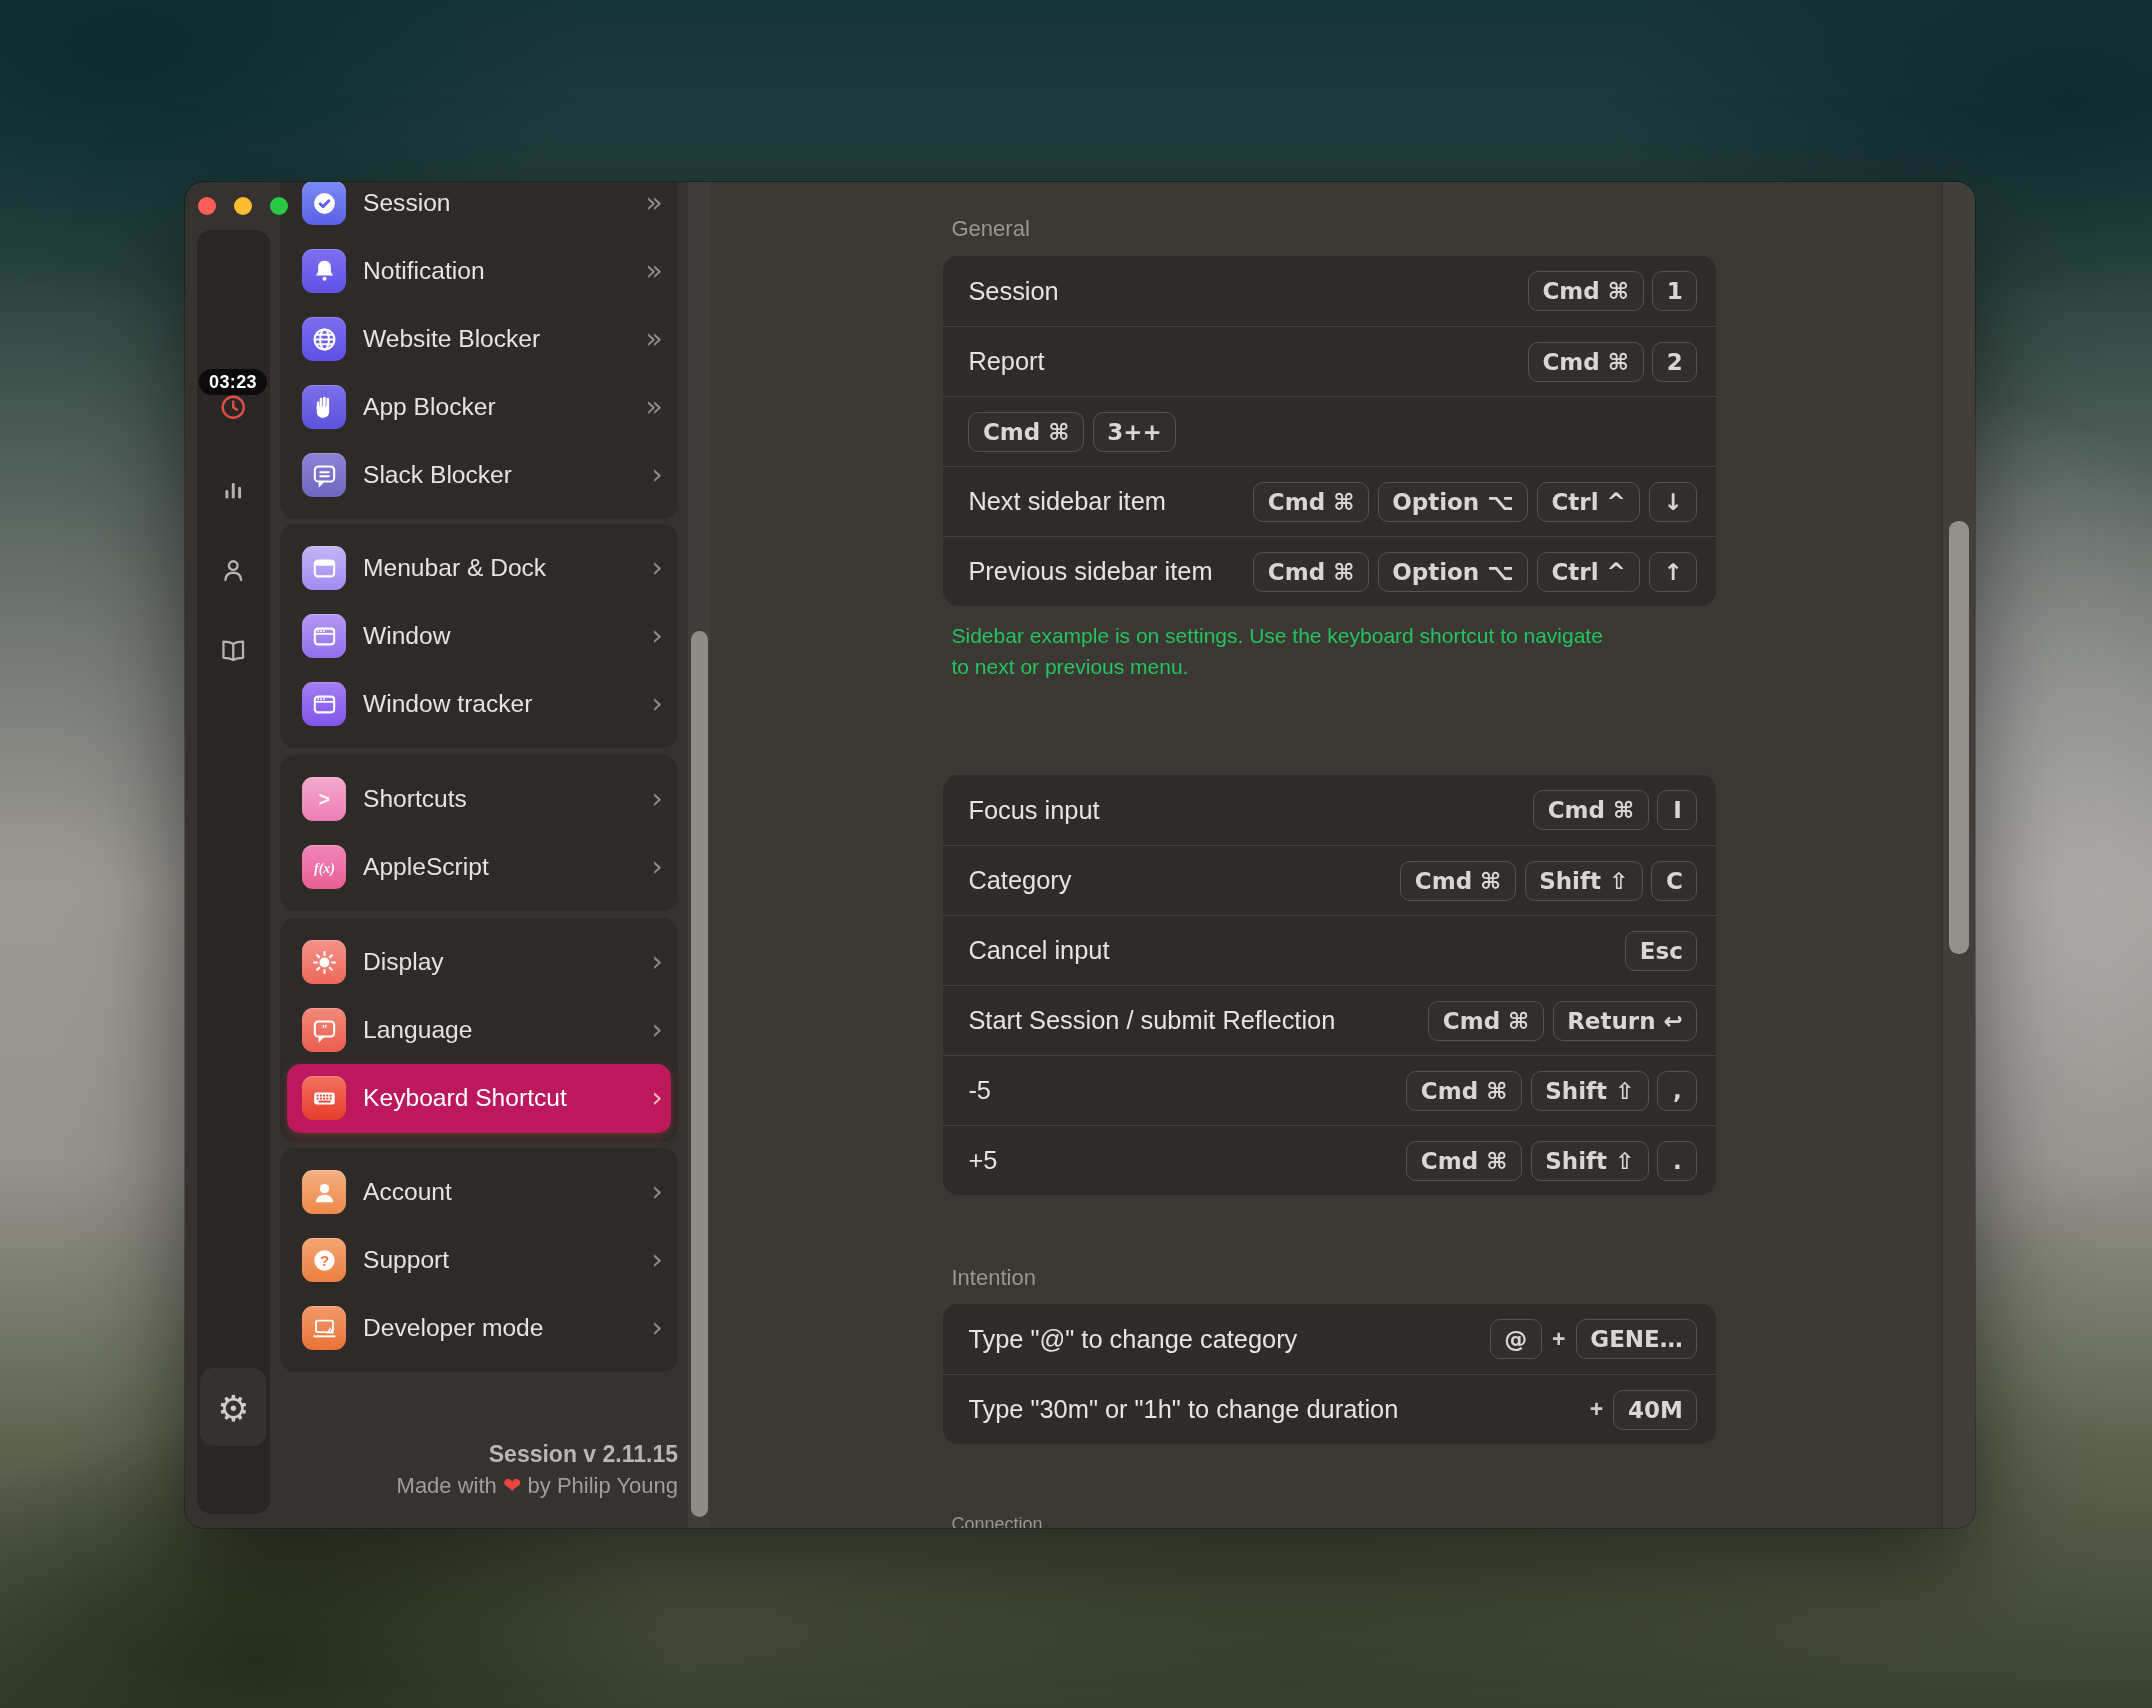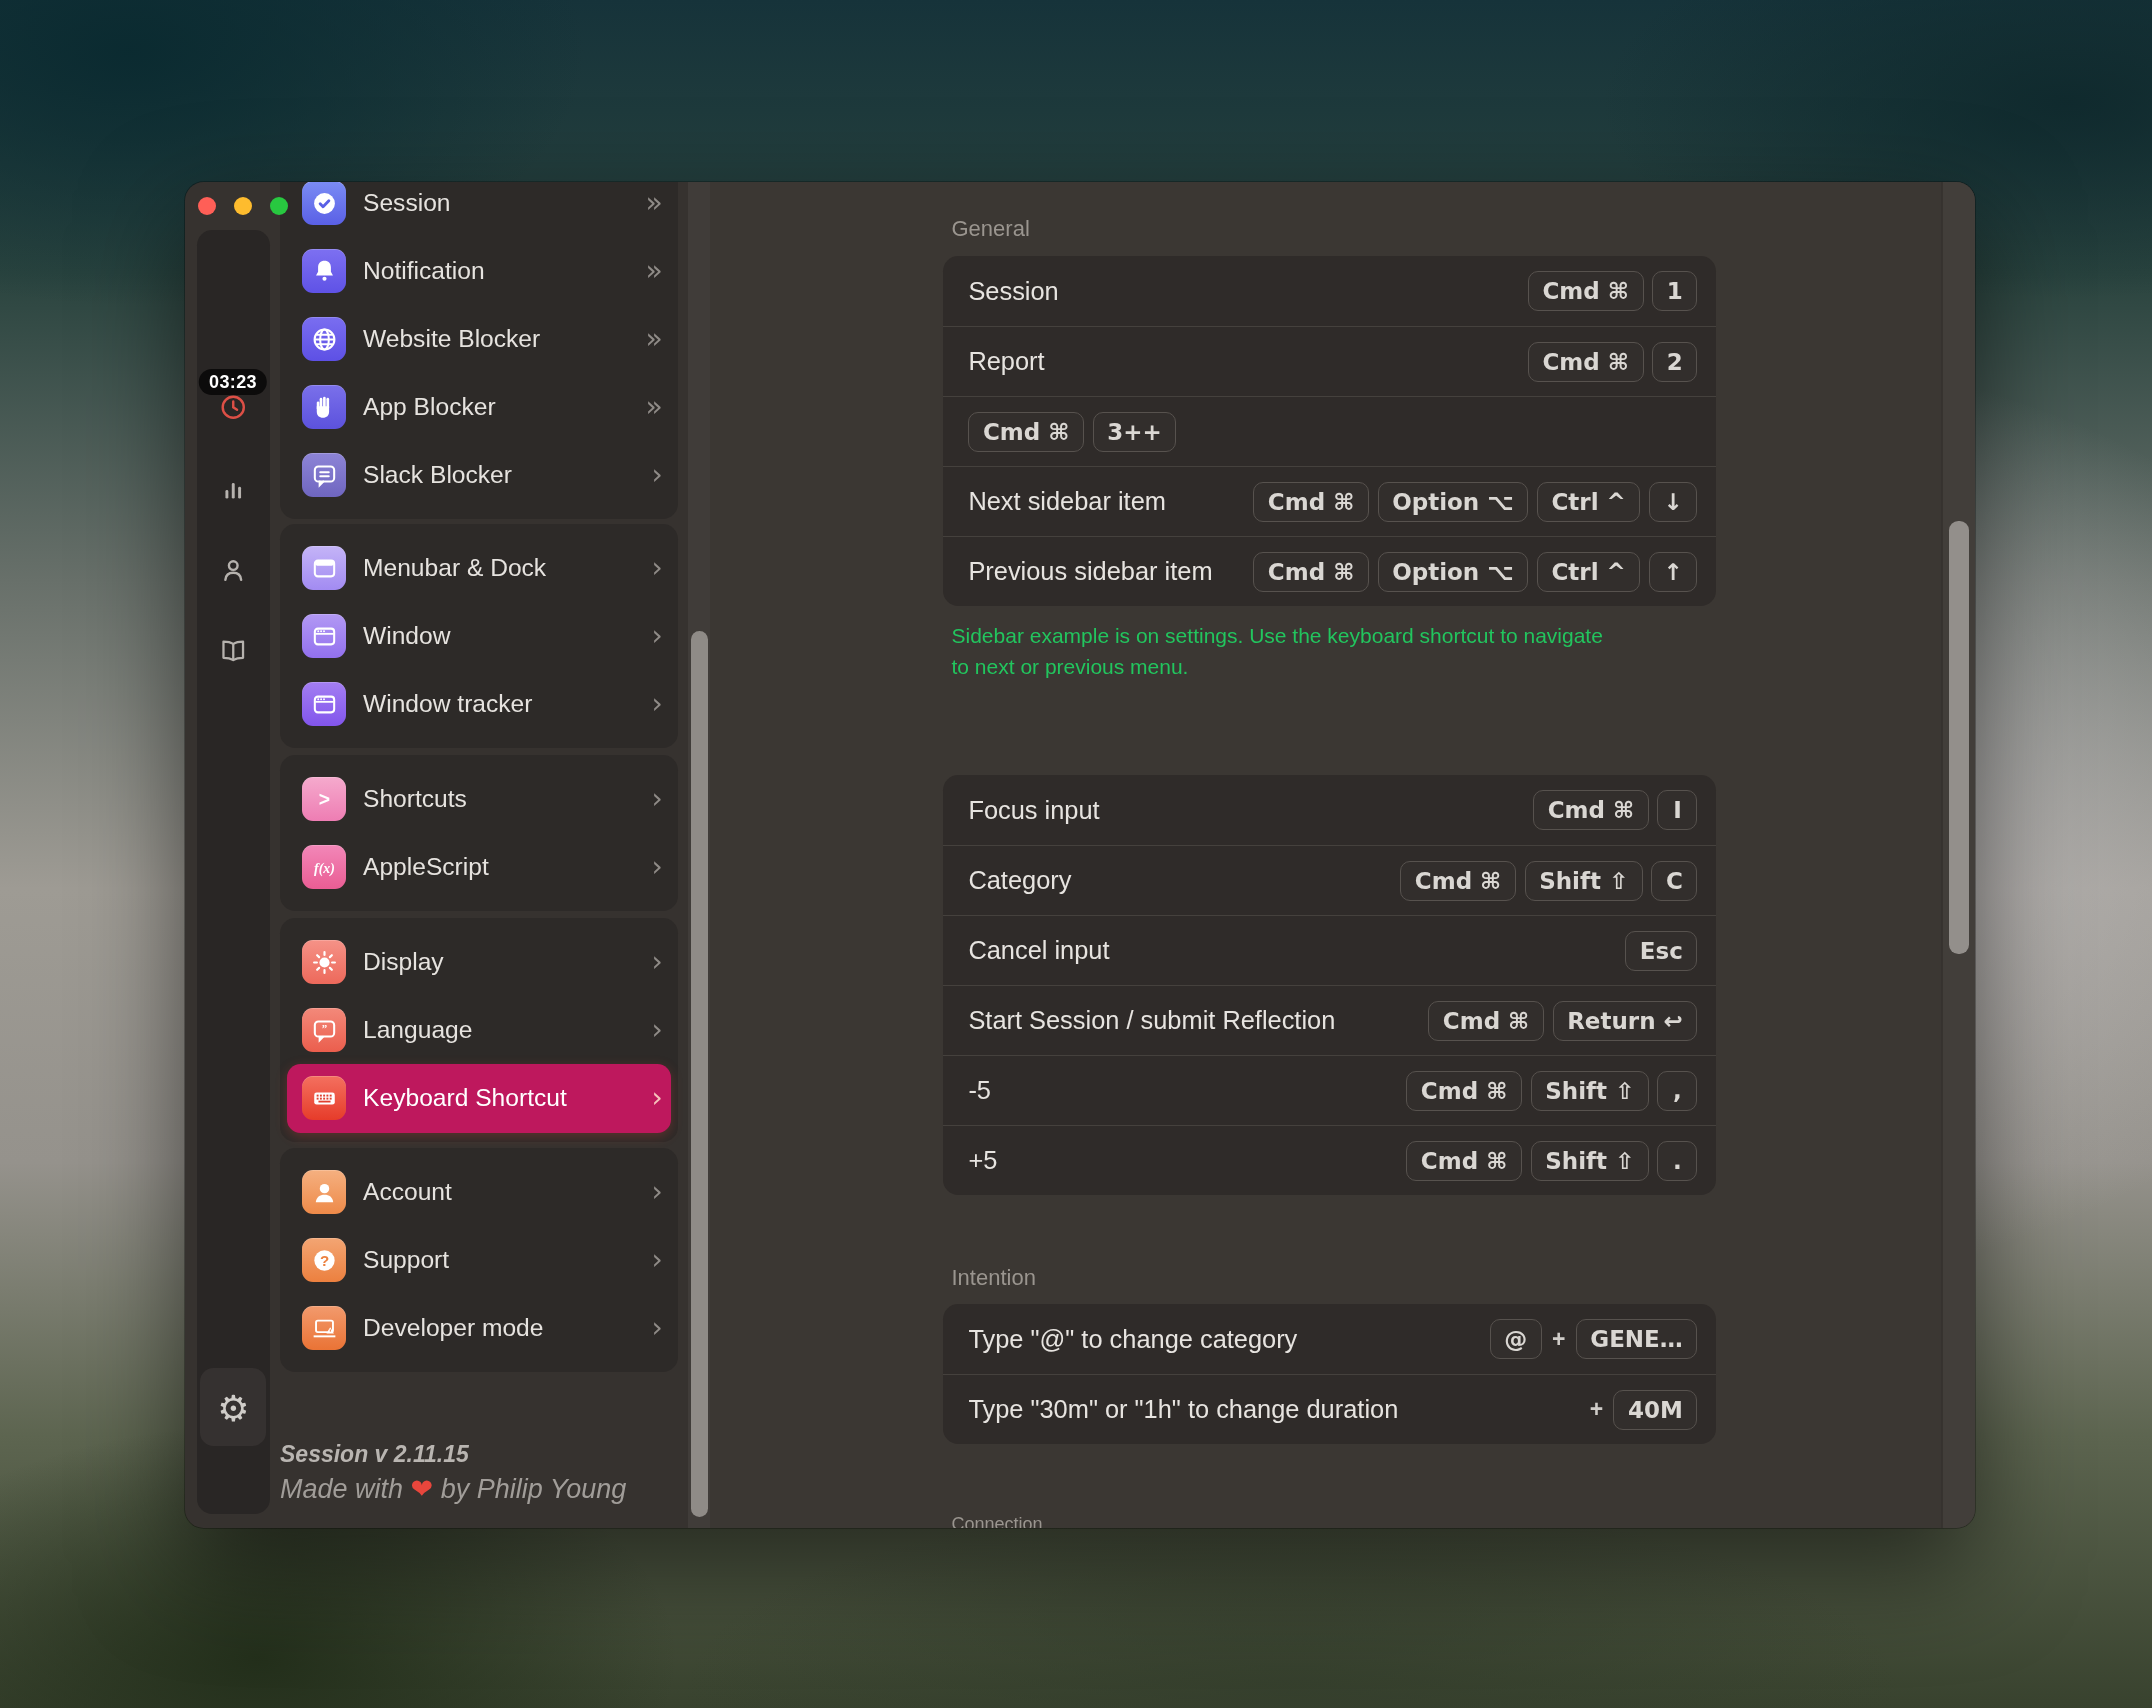--- a/index.html
+++ b/index.html
@@ -54,23 +54,23 @@
   .side-row .lbl{ margin-left:17px; font-size:24.6px; color:#e6e3df; flex:1 1 auto; white-space:nowrap; }
   .side-row .chev{ color:#8f8b87; font-size:28px; line-height:1; letter-spacing:-5.1px; padding-right:3.4px; font-family:"DejaVu Sans",sans-serif; }
   .side-row.selected-wrap{ padding:0 6.8px; }
   .side-row .sel{
     background:#be185d; border-radius:13.6px; display:flex; align-items:center;
     width:100%; height:69px; padding:0 10.2px 0 15.3px;
     box-shadow:0 3.4px 12px rgba(230,71,61,.25);
   }
   .side-row .sel .lbl{ color:#fff; font-weight:500; }
   .side-row .sel .chev{ color:#f6c2bb; }
-  .sb-footer{ position:absolute; left:0; width:398px; text-align:left;font-style:italic; }
+  .sb-footer{ position:absolute; left:0; width:398px; text-align:right; }
   .sb-footer .v{ font-size:23px; font-weight:600; color:#b9b5b1; }
-  .sb-footer .credit{ font-size:27px; color:#a19d99; margin-top:5.1px; }
+  .sb-footer .credit{ font-size:22px; color:#a19d99; margin-top:5.1px; }
   .sb-footer .heart{ color:#e8463c; font-family:"DejaVu Sans",sans-serif; }
   
   .sb-track{ position:absolute; left:503px; top:0; width:22px; height:1346px; background:#403c39; z-index:3; }
   .sb-thumb{ position:absolute; left:506px; top:449px; width:17px; height:886px; border-radius:8.5px; background:#8f8b87; z-index:6; }
   .main-track{ position:absolute; left:1757px; top:0; width:33px; height:1346px; background:#423e3a; border-left:0.8px solid #37332f; z-index:3; }
   .main-thumb{ position:absolute; left:1764px; top:339px; width:19.5px; height:433px; border-radius:9.3px; background:#938f8b; z-index:6; }
   
   .main{ position:absolute; left:525px; top:0; width:1231px; height:1346px; background:#3b3733; z-index:2; }
   .content{ position:absolute; left:233px; top:0; width:773px; }
   .sec-label{ position:absolute; left:8.5px; font-size:22px; color:#9a958f; }

